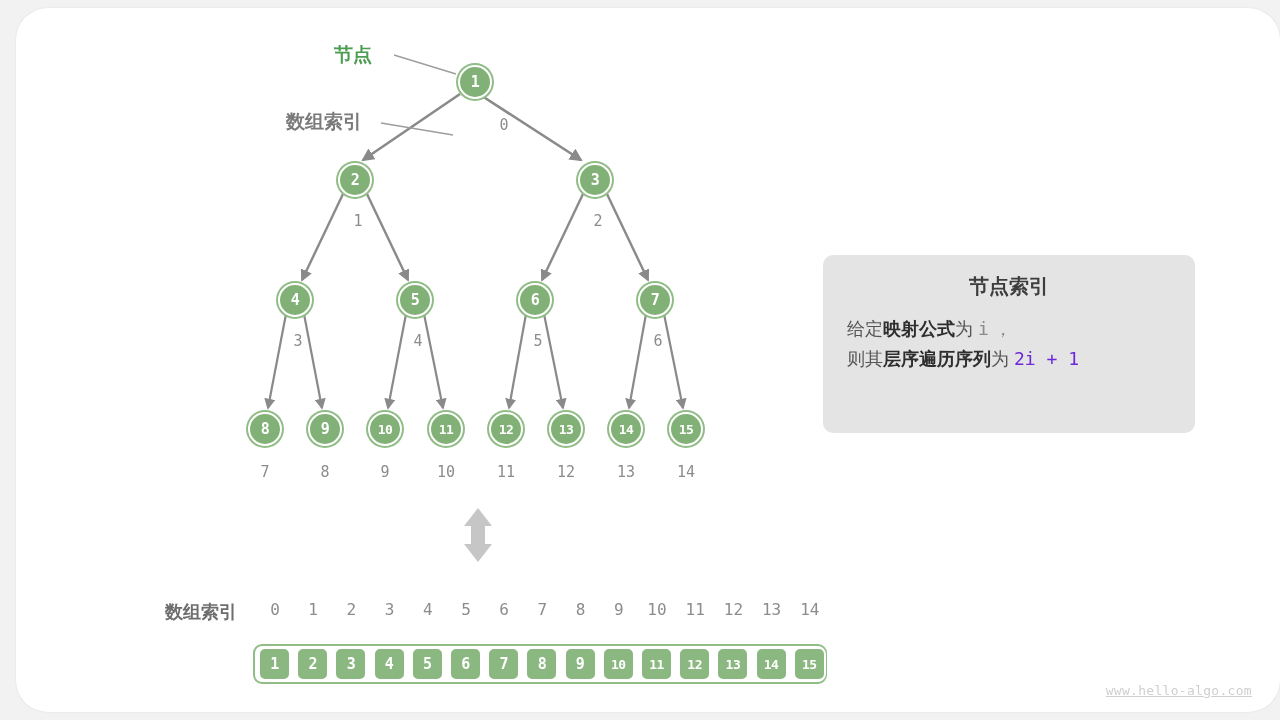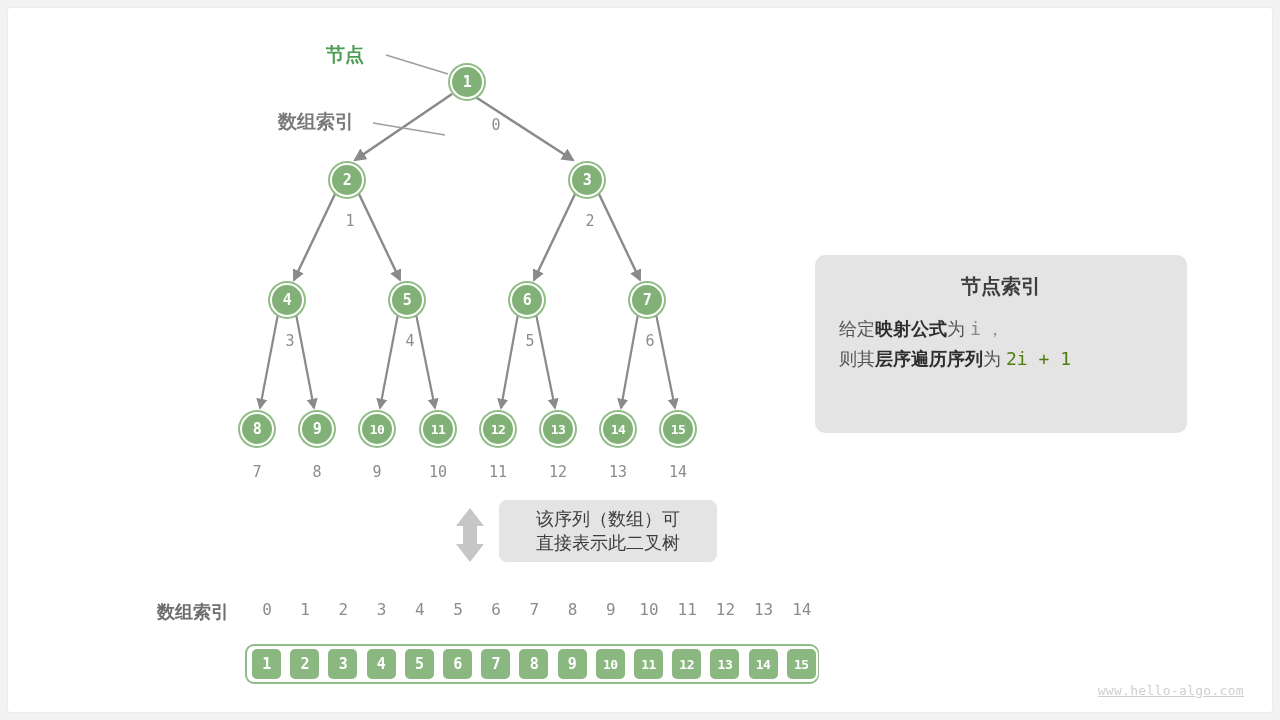--- a/index.html
+++ b/index.html
@@ -6,26 +6,26 @@
     margin: 0;
     padding: 0;
     width: 1280px;
     height: 720px;
     background: #f2f2f2;
     font-family: "Liberation Sans", "DejaVu Sans", sans-serif;
     overflow: hidden;
   }
   #card {
     position: absolute;
-    left: 8px;
+    left: 16px;
     top: 8px;
     width: 1264px;
     height: 704px;
     background: #ffffff;
-    border-radius: 2px;
+    border-radius: 32px;
     box-shadow: 0 0 2px rgba(0,0,0,0.10);
     overflow: hidden;
   }
   #svg-layer {
     position: absolute;
     left: 0; top: 0;
     width: 1264px;
     height: 704px;
   }
 
@@ -103,21 +103,21 @@
   .formula-line {
     font-size: 18px;
     color: #555555;
     line-height: 1.62;
     white-space: nowrap;
     padding-left: 24px;
   }
   .formula-line.indent { padding-left: 68px; }
   .formula-line b { color: #2e2e2e; font-weight: bold; }
   .mono { font-family: "DejaVu Sans Mono", monospace; color: #8a8a8a; }
-  .mono-d { font-family: "DejaVu Sans Mono", monospace; color: #4d7c0f; }
+  .mono-d { font-family: "DejaVu Sans Mono", monospace; color: #6d28d9; }
 
   
   #mid-note {
     position: absolute;
     left: 491px;
     top: 492px;
     width: 218px;
     height: 62px;
     background: #e4e4e4;
     border-radius: 8px;
@@ -290,24 +290,20 @@
       <span>给定</span><b>映射公式</b><span>为</span>
       <span class="mono">i</span>
       <span class="mono">，</span>
     </div>
     <div class="formula-line">
       <span>则其</span><b>层序遍历序列</b><span>为</span>
       <span class="mono-d">2i + 1</span>
     </div>
   </div>
 
-  <div id="mid-note">
-    <div>该序列（数组）可</div>
-    <div>直接表示此二叉树</div>
-  </div>
 
   <div id="row-label-index">数组索引</div>
   <div id="array-indices">
       <div class="arr-idx" style="left: 240px;">0</div>
       <div class="arr-idx" style="left: 278.2px;">1</div>
       <div class="arr-idx" style="left: 316.4px;">2</div>
       <div class="arr-idx" style="left: 354.6px;">3</div>
       <div class="arr-idx" style="left: 392.8px;">4</div>
       <div class="arr-idx" style="left: 431px;">5</div>
       <div class="arr-idx" style="left: 469.2px;">6</div>

